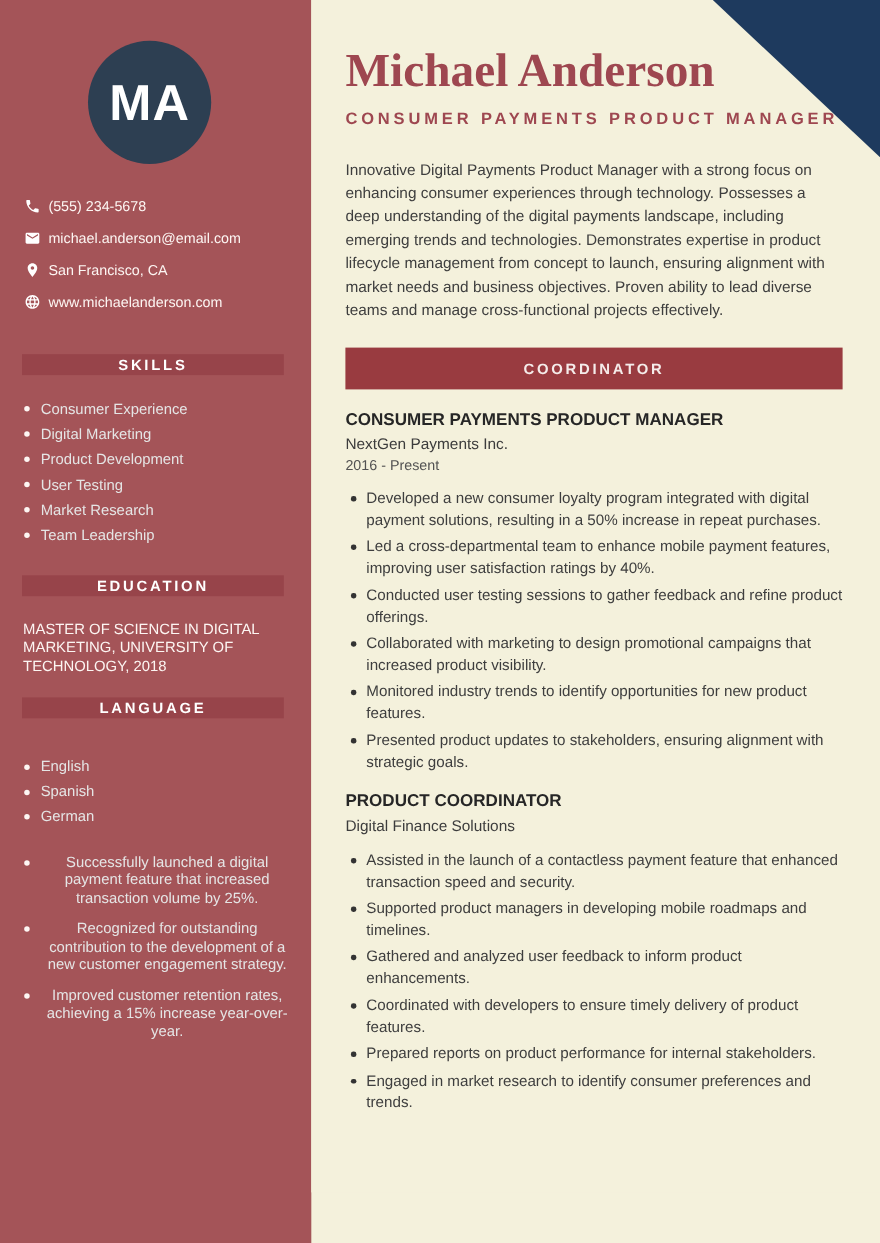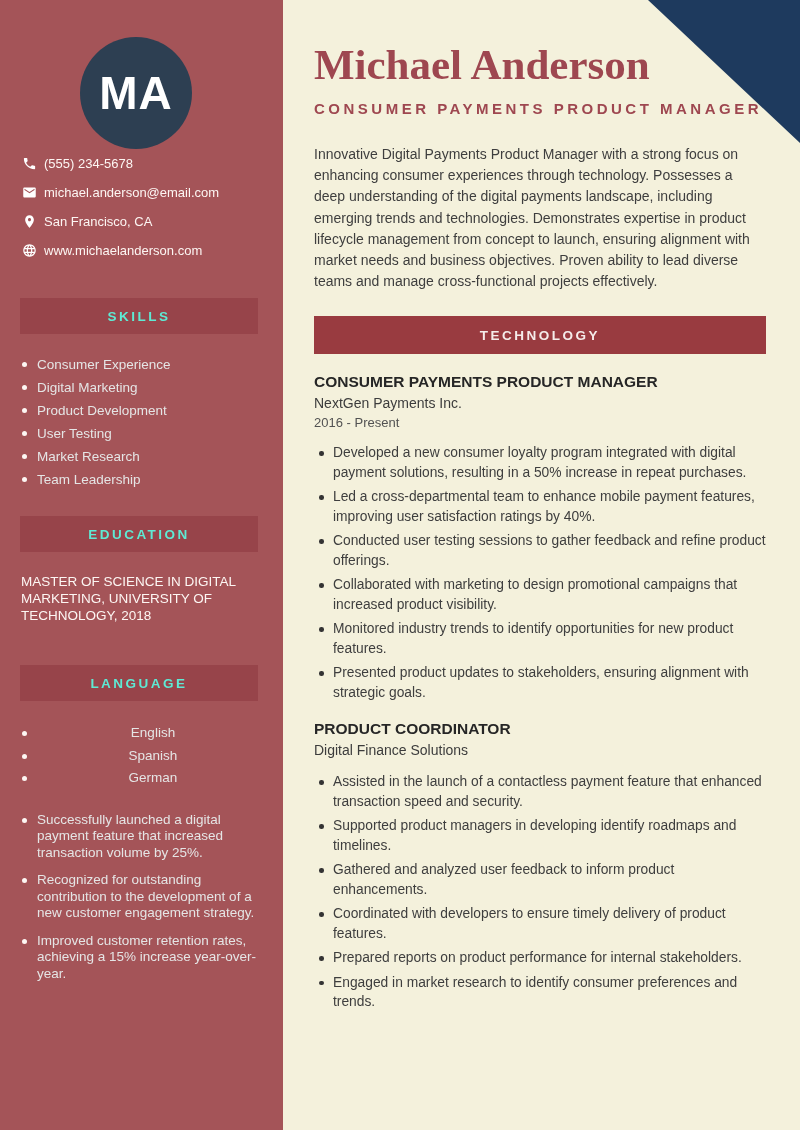--- a/index.html
+++ b/index.html
@@ -36,47 +36,48 @@
     margin:37px auto 0 80px;
     background:var(--c-avatar);
     border-radius:50%;
     display:flex;align-items:center;justify-content:center;
   }
   .avatar span{
     color:#fff;font-size:46px;font-weight:700;letter-spacing:1px;
   }
   .contact{
     list-style:none;
+    margin-top:24px;
     text-align:right;
   }
   .contact li{
     display:flex;align-items:center;
     height:29px;
     padding-left:22px;
   }
   .cicon{
     width:15px;height:15px;flex:0 0 15px;
     display:inline-flex;align-items:center;justify-content:center;
   }
   .cicon svg{width:15px;height:15px;fill:#fff;}
   .contact .ctext{
     margin-left:7px;
     font-size:13px;color:#fdf6f3;
   }
   .band{
-    width:238px;height:36px;
+    width:238px;height:19px;
     margin-left:20px;
     background:var(--c-sidebar-band);
-    color:#5eead4;
+    color:#ffffff;
     font-size:13.5px;font-weight:700;letter-spacing:2.5px;
     display:flex;align-items:center;justify-content:center;
   }
   .band.skills{margin-top:33px;}
   .band.education{margin-top:25px;}
-  .band.language{margin-top:41px;}
+  .band.language{margin-top:20px;}
   .band.achievements{margin-top:28px;}
   .dotlist{
     list-style:none;
     margin:19px 14px 0 22px;
   }
   .dotlist li{
     position:relative;
     padding-left:15px;
     font-size:13.5px;line-height:23px;
     color:#e5e5e5;
@@ -85,24 +86,24 @@
     content:"";
     position:absolute;left:0;top:9px;
     width:5px;height:5px;border-radius:50%;
     background:#fdf6f3;
   }
   .edu-text{
     margin:21px 28px 0 21px;
     font-size:13.5px;font-weight:400;line-height:17px;
     color:#fdf6f3;
   }
-  .langlist{margin-top:21px;text-align:center;}
+  .langlist{margin-top:33px;}
   .langlist li{line-height:22.5px;}
   .achlist{
-    margin-top:22px;margin-right:16px;
+    margin-top:22px;margin-right:16px;text-align:center;
   }
   .achlist li{
     line-height:16.5px;
     margin-bottom:11px;
   }
   .achlist li::before{top:6px;}
   
   .main{
     position:absolute;left:283px;top:0;
     width:517px;height:1084px;
@@ -256,42 +257,42 @@
 
   </aside>
 
   <main class="main">
     <div class="triangle"></div>
 
     <h1 class="name">Michael Anderson</h1>
     <div class="subtitle">CONSUMER PAYMENTS PRODUCT MANAGER</div>
     <p class="summary">Innovative Digital Payments Product Manager with a strong focus on enhancing consumer experiences through technology. Possesses a deep understanding of the digital payments landscape, including emerging trends and technologies. Demonstrates expertise in product lifecycle management from concept to launch, ensuring alignment with market needs and business objectives. Proven ability to lead diverse teams and manage cross-functional projects effectively.</p>
 
-    <div class="xband">TECHNOLOGY</div>
+    <div class="xband">COORDINATOR</div>
 
     <section class="job job1">
       <h3 class="job-title">CONSUMER PAYMENTS PRODUCT MANAGER</h3>
       <div class="job-company">NextGen Payments Inc.</div>
       <div class="job-dates">2016 - Present</div>
       <ul class="jbullets">
         <li>Developed a new consumer loyalty program integrated with digital payment solutions, resulting in a 50% increase in repeat purchases.</li>
         <li>Led a cross-departmental team to enhance mobile payment features, improving user satisfaction ratings by 40%.</li>
         <li>Conducted user testing sessions to gather feedback and refine product offerings.</li>
         <li>Collaborated with marketing to design promotional campaigns that increased product visibility.</li>
         <li>Monitored industry trends to identify opportunities for new product features.</li>
         <li>Presented product updates to stakeholders, ensuring alignment with strategic goals.</li>
       </ul>
     </section>
 
     <section class="job job2">
       <h3 class="job-title">PRODUCT COORDINATOR</h3>
       <div class="job-company">Digital Finance Solutions</div>
       <ul class="jbullets">
         <li>Assisted in the launch of a contactless payment feature that enhanced transaction speed and security.</li>
-        <li>Supported product managers in developing identify roadmaps and timelines.</li>
+        <li>Supported product managers in developing mobile roadmaps and timelines.</li>
         <li>Gathered and analyzed user feedback to inform product enhancements.</li>
         <li>Coordinated with developers to ensure timely delivery of product features.</li>
         <li>Prepared reports on product performance for internal stakeholders.</li>
         <li>Engaged in market research to identify consumer preferences and trends.</li>
       </ul>
     </section>
   </main>
 
 </div>
 

